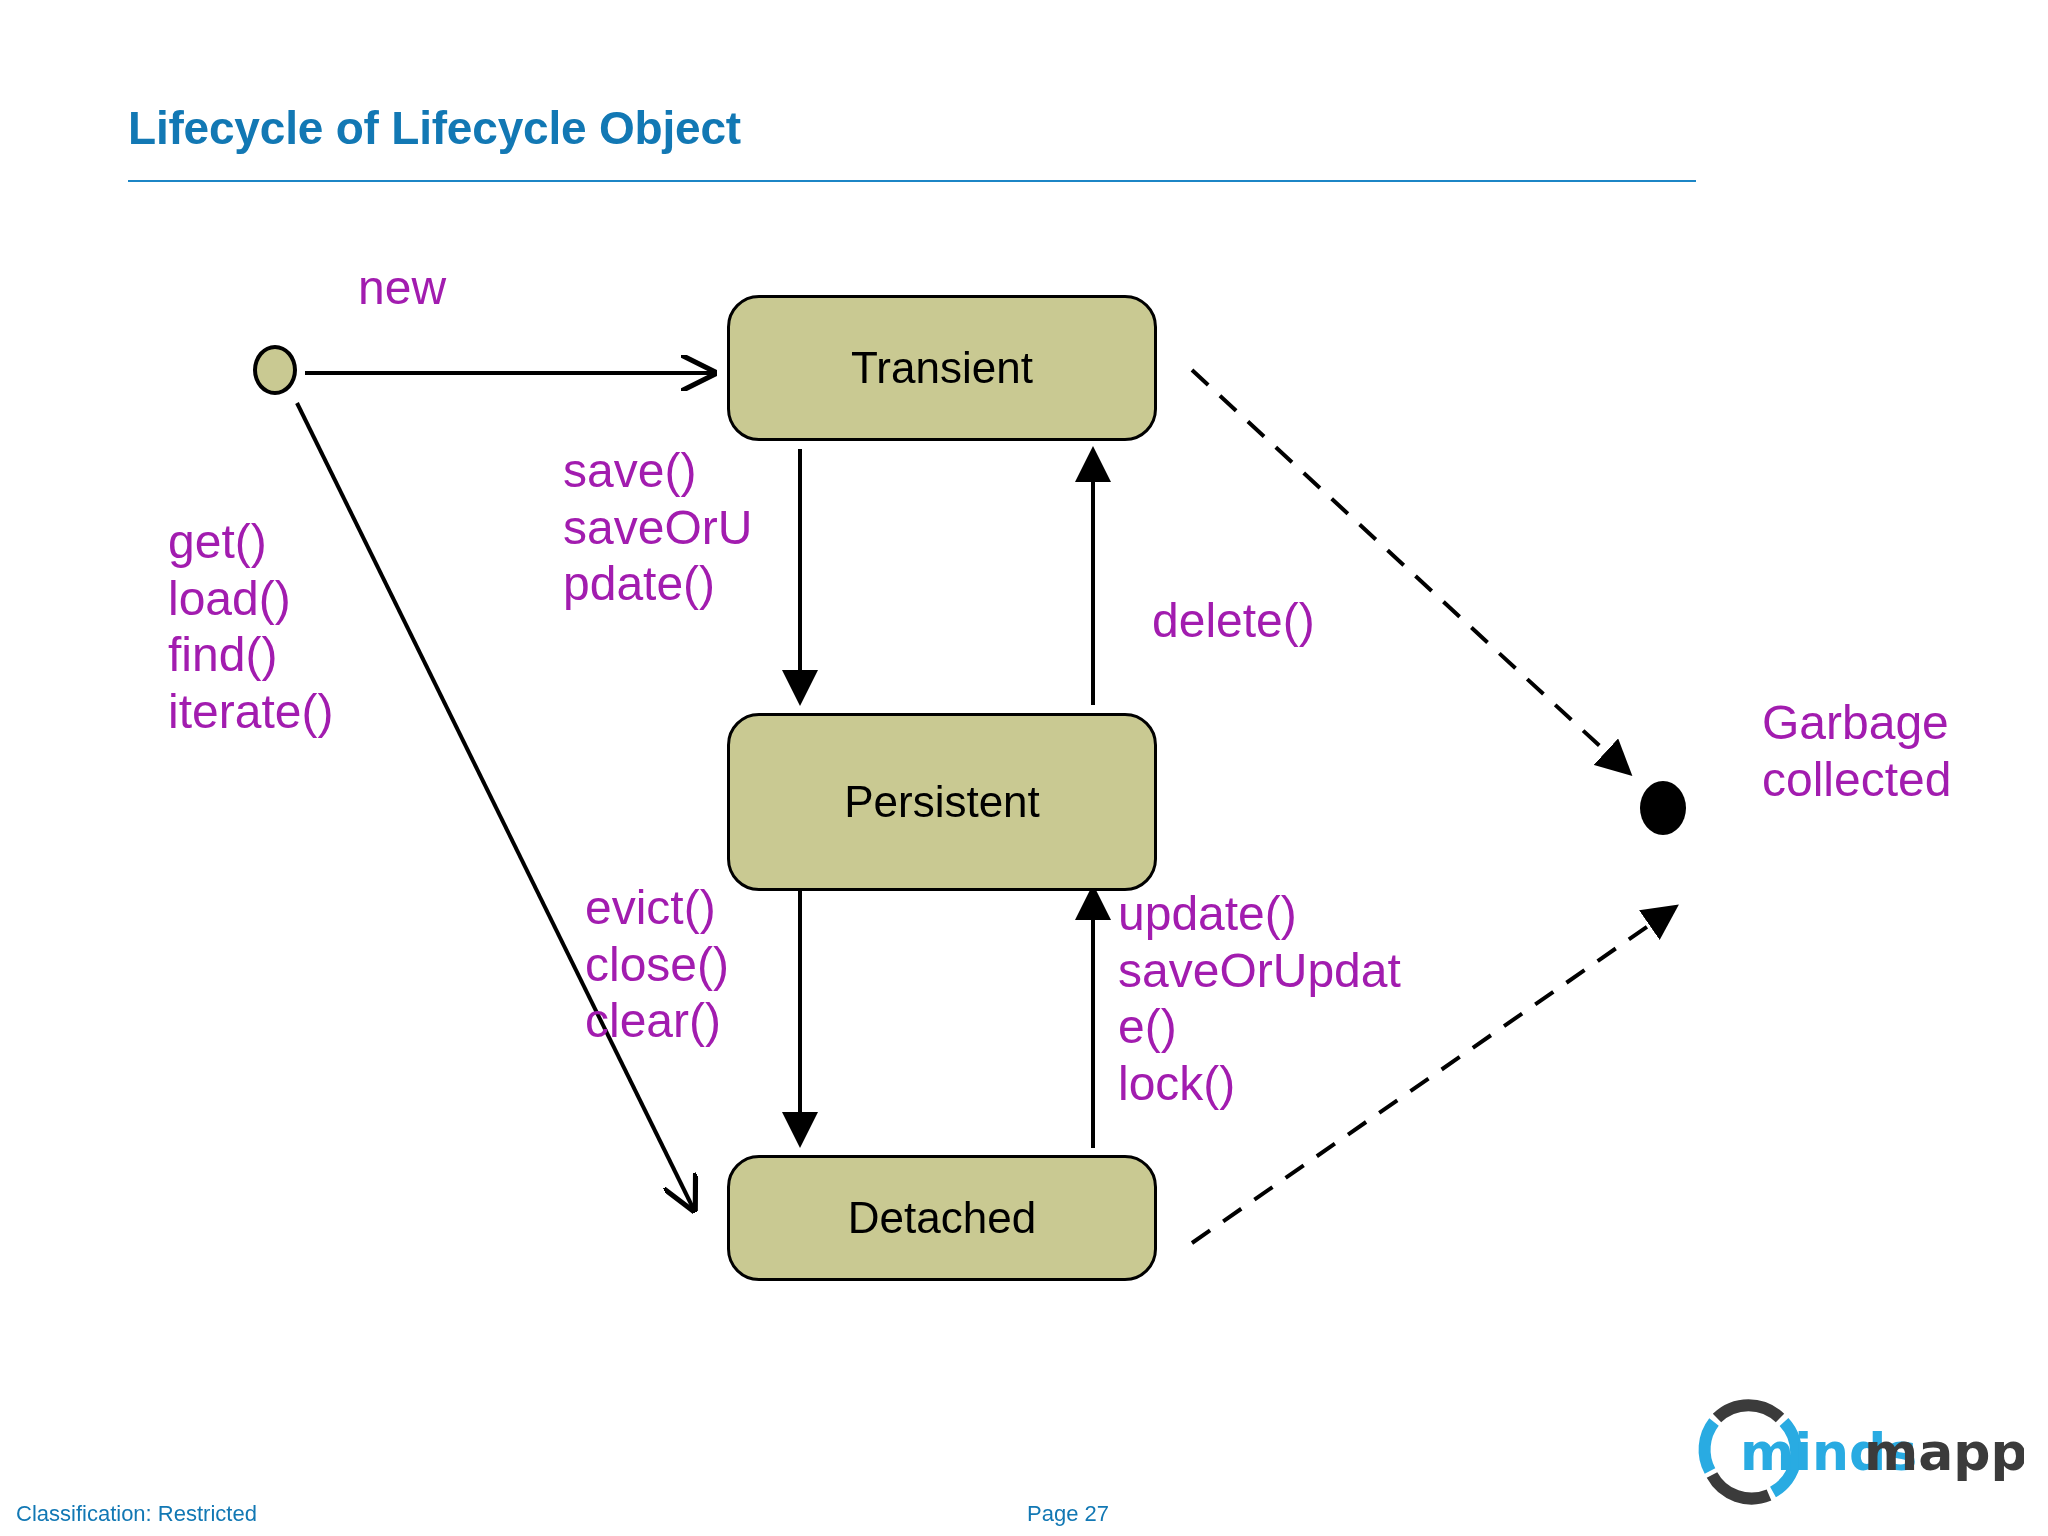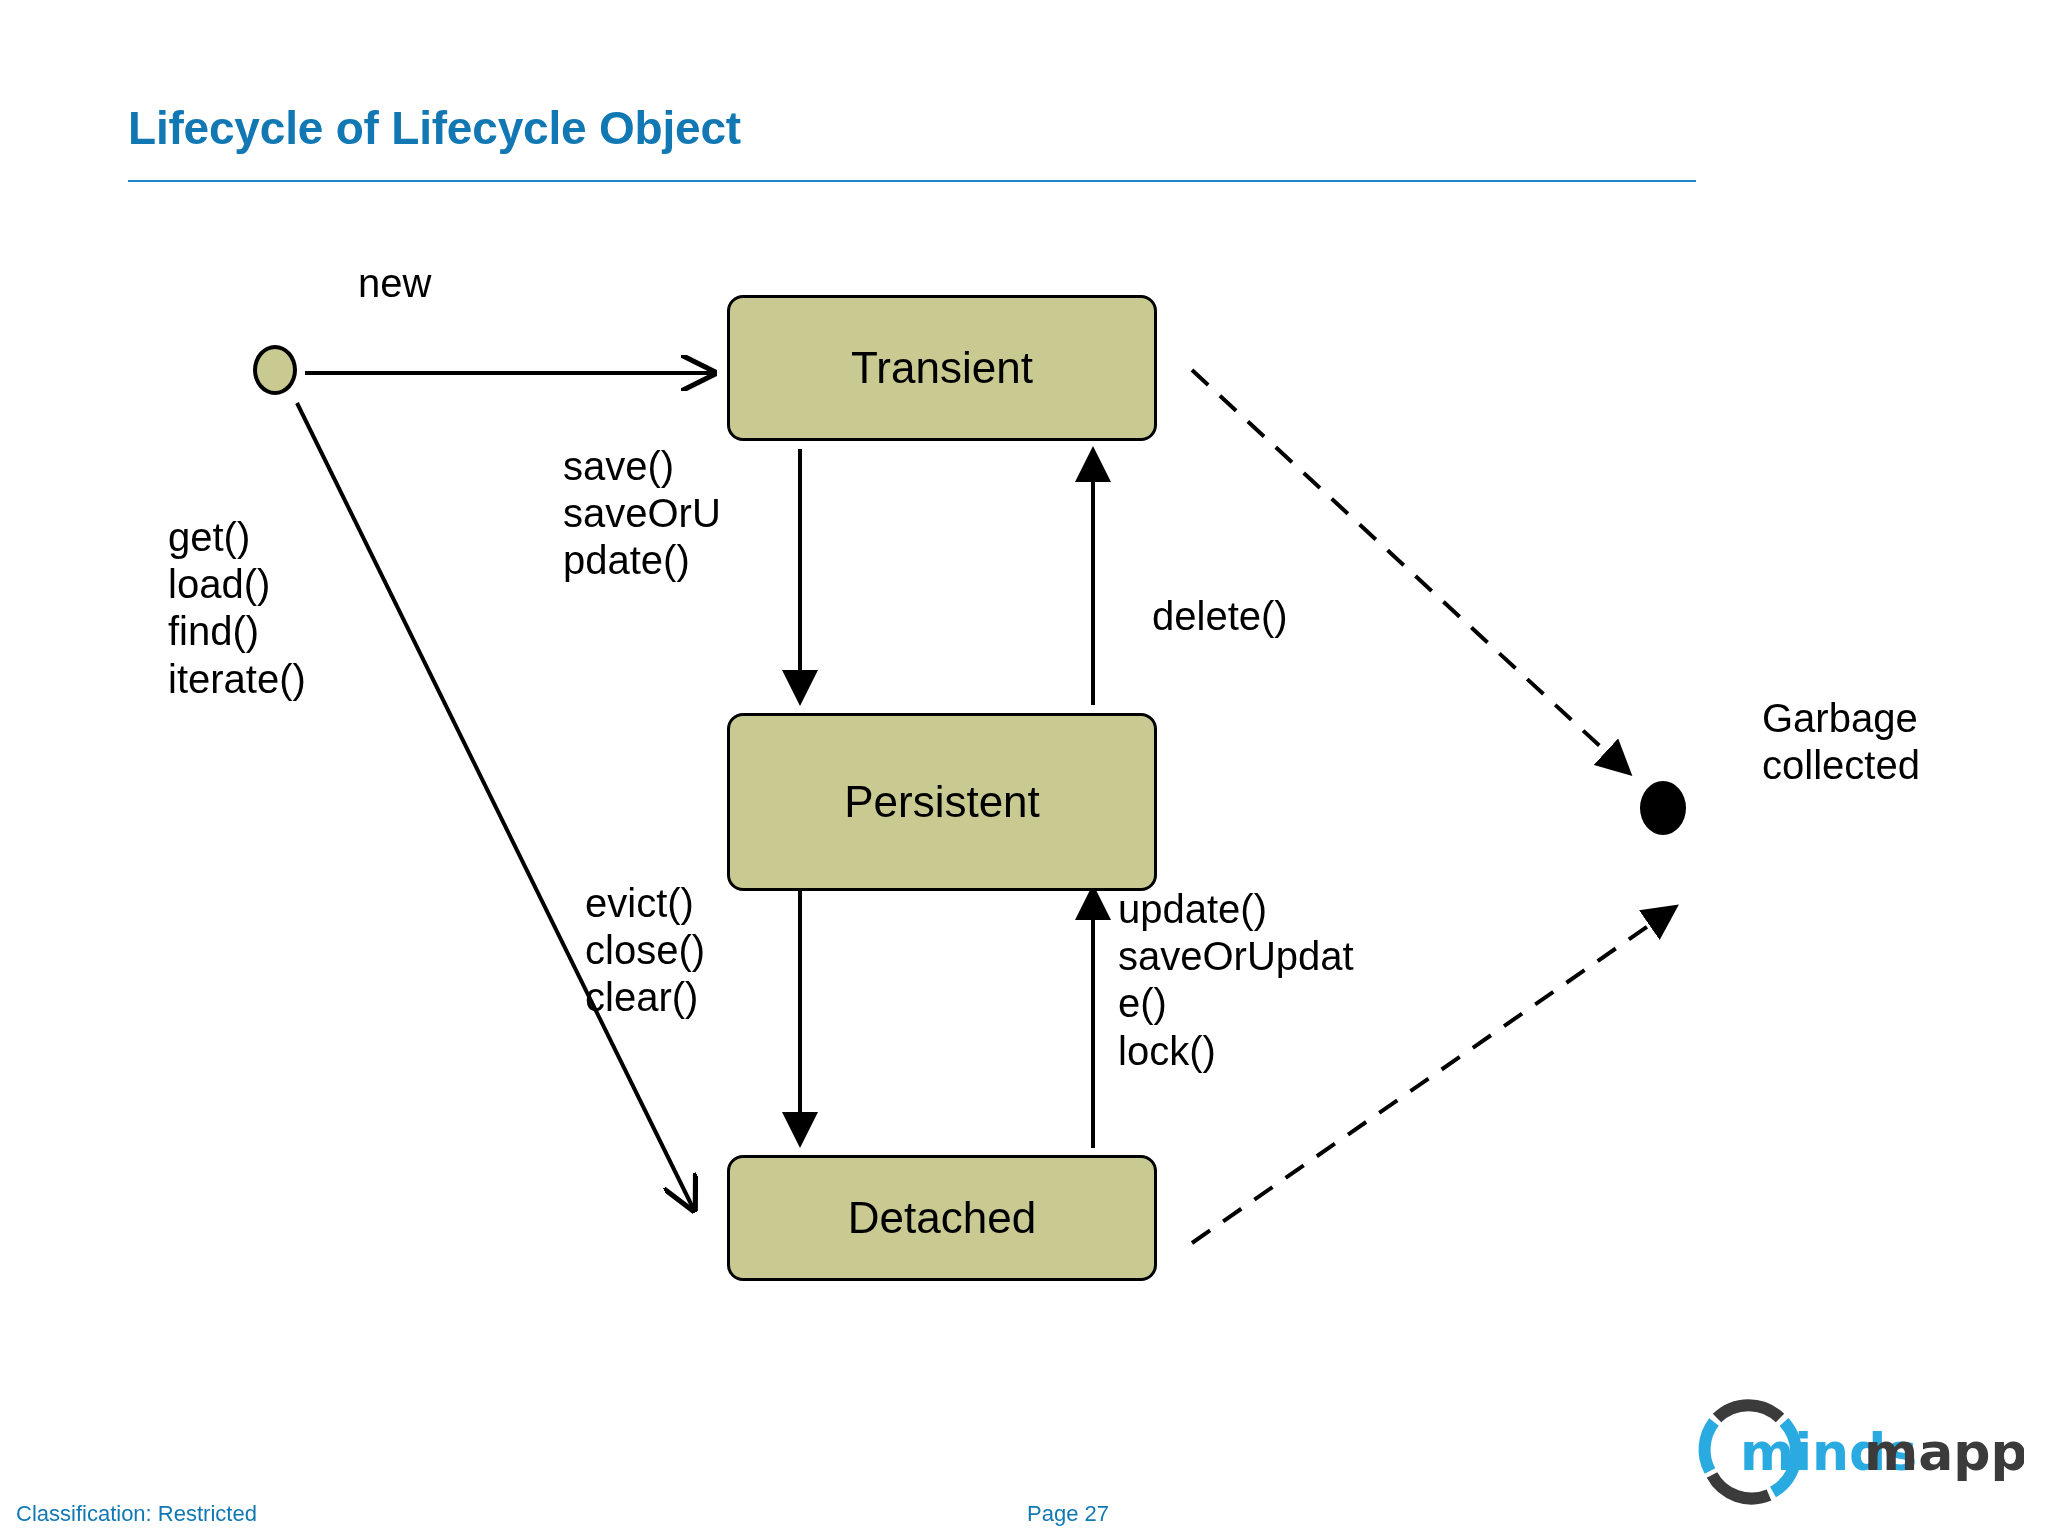--- a/index.html
+++ b/index.html
@@ -47,21 +47,21 @@
     width: 2048px;
     height: 1536px;
     pointer-events: none;
   }
 
   
   .state-box {
     position: absolute;
     background: #c9c992;
     border: 3px solid #000000;
-    border-radius: 16px;
+    border-radius: 32px;
     box-sizing: border-box;
     display: flex;
     align-items: center;
     justify-content: center;
     font-size: 44px;
     color: #000000;
   }
   #state-transient { left: 727px; top: 295px;  width: 430px; height: 146px; }
   #state-persistent{ left: 727px; top: 713px;  width: 430px; height: 178px; }
   #state-detached  { left: 727px; top: 1155px; width: 430px; height: 126px; }
@@ -84,23 +84,23 @@
     top: 781px;
     width: 46px;
     height: 54px;
     border-radius: 50%;
     background: #000000;
   }
 
   
   .edge-label {
     position: absolute;
-    font-size: 40px;
+    font-size: 48px;
     line-height: 1.18;
-    color: #000000;
+    color: #a21caf;
     white-space: pre;
   }
   #label-new        { left: 358px;  top: 260px; }
   #label-loaders    { left: 168px;  top: 514px; }
   #label-save       { left: 563px;  top: 443px; }
   #label-delete     { left: 1152px; top: 593px; }
   #label-evict      { left: 585px;  top: 880px; }
   #label-update     { left: 1118px; top: 886px; }
   #label-garbage    { left: 1762px; top: 695px; text-align: left; }
 

